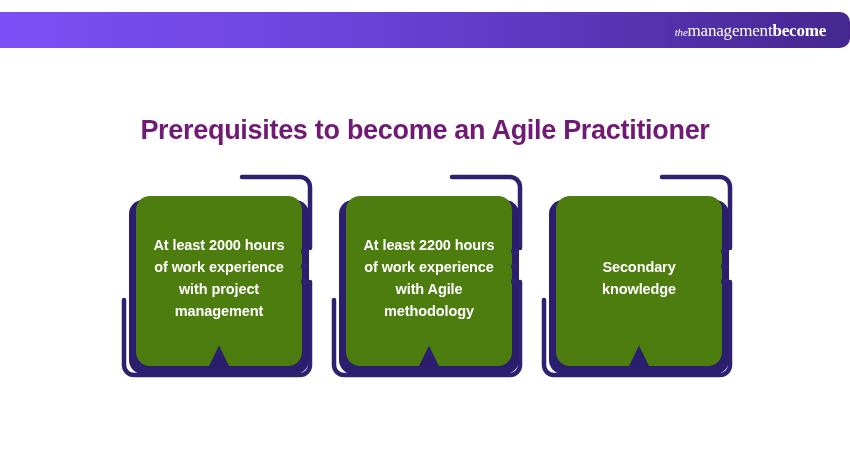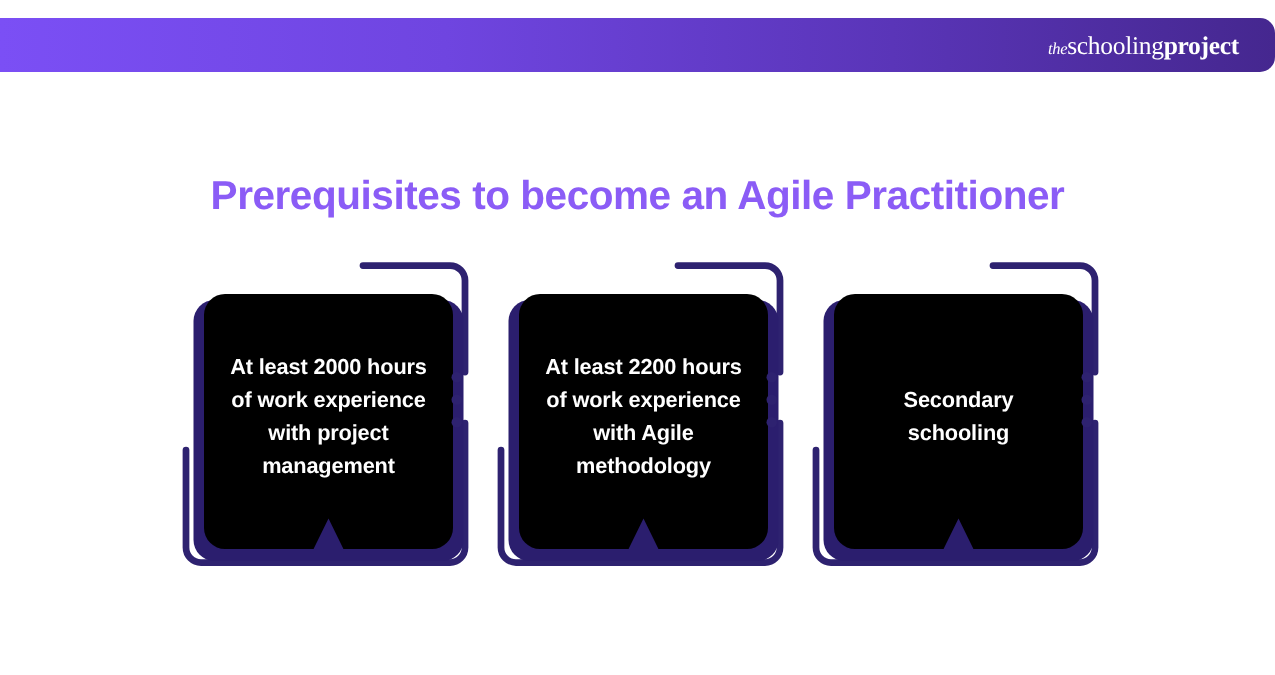--- a/index.html
+++ b/index.html
@@ -50,21 +50,21 @@
     font-weight: 700;
   }
 
   
   .page-title {
     position: absolute;
     left: 0;
     top: 96px;
     width: 850px;
     text-align: center;
-    color: #8b5cf6;
+    color: #701a75;
     font-size: 27px;
     font-weight: 700;
     letter-spacing: -0.3px;
     line-height: 1.2;
   }
 
   
   .cards-area {
     position: absolute;
     left: 0;
@@ -103,21 +103,21 @@
     border-radius: 14px;
   }
 
   
   .card-body {
     position: absolute;
     left: 24px;
     top: 36px;
     width: 166px;
     height: 170px;
-    background: #000000;
+    background: #4d7c0f;
     border-radius: 14px;
     -webkit-clip-path: polygon(
       0% 0%, 100% 0%, 100% 100%,
       56% 100%, 50% 88%, 44% 100%, 0% 100%);
     clip-path: polygon(
       0% 0%, 100% 0%, 100% 100%,
       56% 100%, 50% 88%, 44% 100%, 0% 100%);
     display: flex;
     align-items: center;
     justify-content: center;
@@ -147,21 +147,21 @@
     height: 7px;
     border-radius: 50%;
     background: #2e2270;
   }
 </style>
 </head>
 <body>
 
 <div class="header-bar">
   <div class="brand-logo">
-    <span class="brand-the">the</span><span class="brand-knowledge">schooling</span><span class="brand-academy">project</span>
+    <span class="brand-the">the</span><span class="brand-knowledge">management</span><span class="brand-academy">become</span>
   </div>
 </div>
 
 <h1 class="page-title">Prerequisites to become an Agile Practitioner</h1>
 
 <div class="cards-area">
 
   <div class="card-unit u0">
     <svg class="bracket" viewBox="0 0 210 235">
       <path d="M130 17 H188 A10 10 0 0 1 198 27 V88" fill="none" stroke="#2e2270" stroke-width="4.5" stroke-linecap="round"></path>
@@ -194,21 +194,21 @@
     </div>
   </div>
 
   <div class="card-unit u2">
     <svg class="bracket" viewBox="0 0 210 235">
       <path d="M130 17 H188 A10 10 0 0 1 198 27 V88" fill="none" stroke="#2e2270" stroke-width="4.5" stroke-linecap="round"></path>
       <path d="M198 122 V205 A10 10 0 0 1 188 215 H22 A10 10 0 0 1 12 205 V140" fill="none" stroke="#2e2270" stroke-width="4.5" stroke-linecap="round"></path>
     </svg>
     <div class="card-shadow"></div>
     <div class="card-body">
-      <span class="card-text">Secondary schooling</span>
+      <span class="card-text">Secondary knowledge</span>
     </div>
     <div class="dots">
       <span class="dot"></span>
       <span class="dot"></span>
       <span class="dot"></span>
     </div>
   </div>
 
 </div>
 

